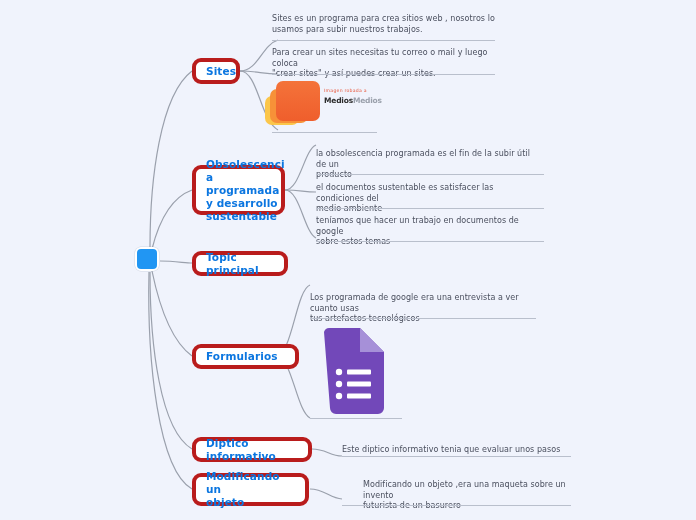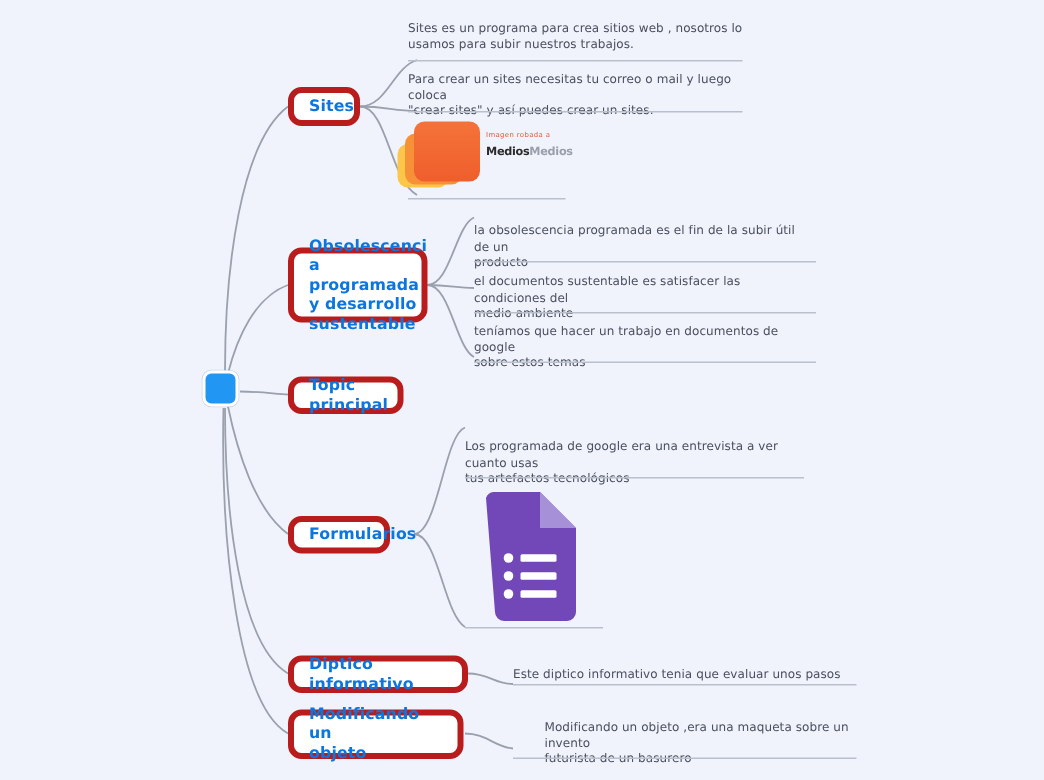--- a/index.html
+++ b/index.html
@@ -178,25 +178,25 @@
     <span>Sites</span>
   </div>
 
   <div class="topic" style="left:192px; top:165px; width:93px; height:50px;">
     <span>Obsolescenci
 a programada
 y desarrollo
 sustentable</span>
   </div>
 
-  <div class="topic" style="left:192px; top:251px; width:77px; height:25px;align-items:center;">
+  <div class="topic" style="left:192px; top:251px; width:96px; height:25px;align-items:center;">
     <span>Topic principal</span>
   </div>
 
-  <div class="topic" style="left:192px; top:344px; width:68px; height:25px;">
+  <div class="topic" style="left:192px; top:344px; width:107px; height:25px;">
     <span>Formularios</span>
   </div>
 
   <div class="topic" style="left:192px; top:473px; width:117px; height:33px;">
     <span>Modificando un
 objeto</span>
   </div>
 
   <div class="topic" style="left:192px; top:437px; width:120px; height:25px;">
     <span>Diptico informativo</span>

